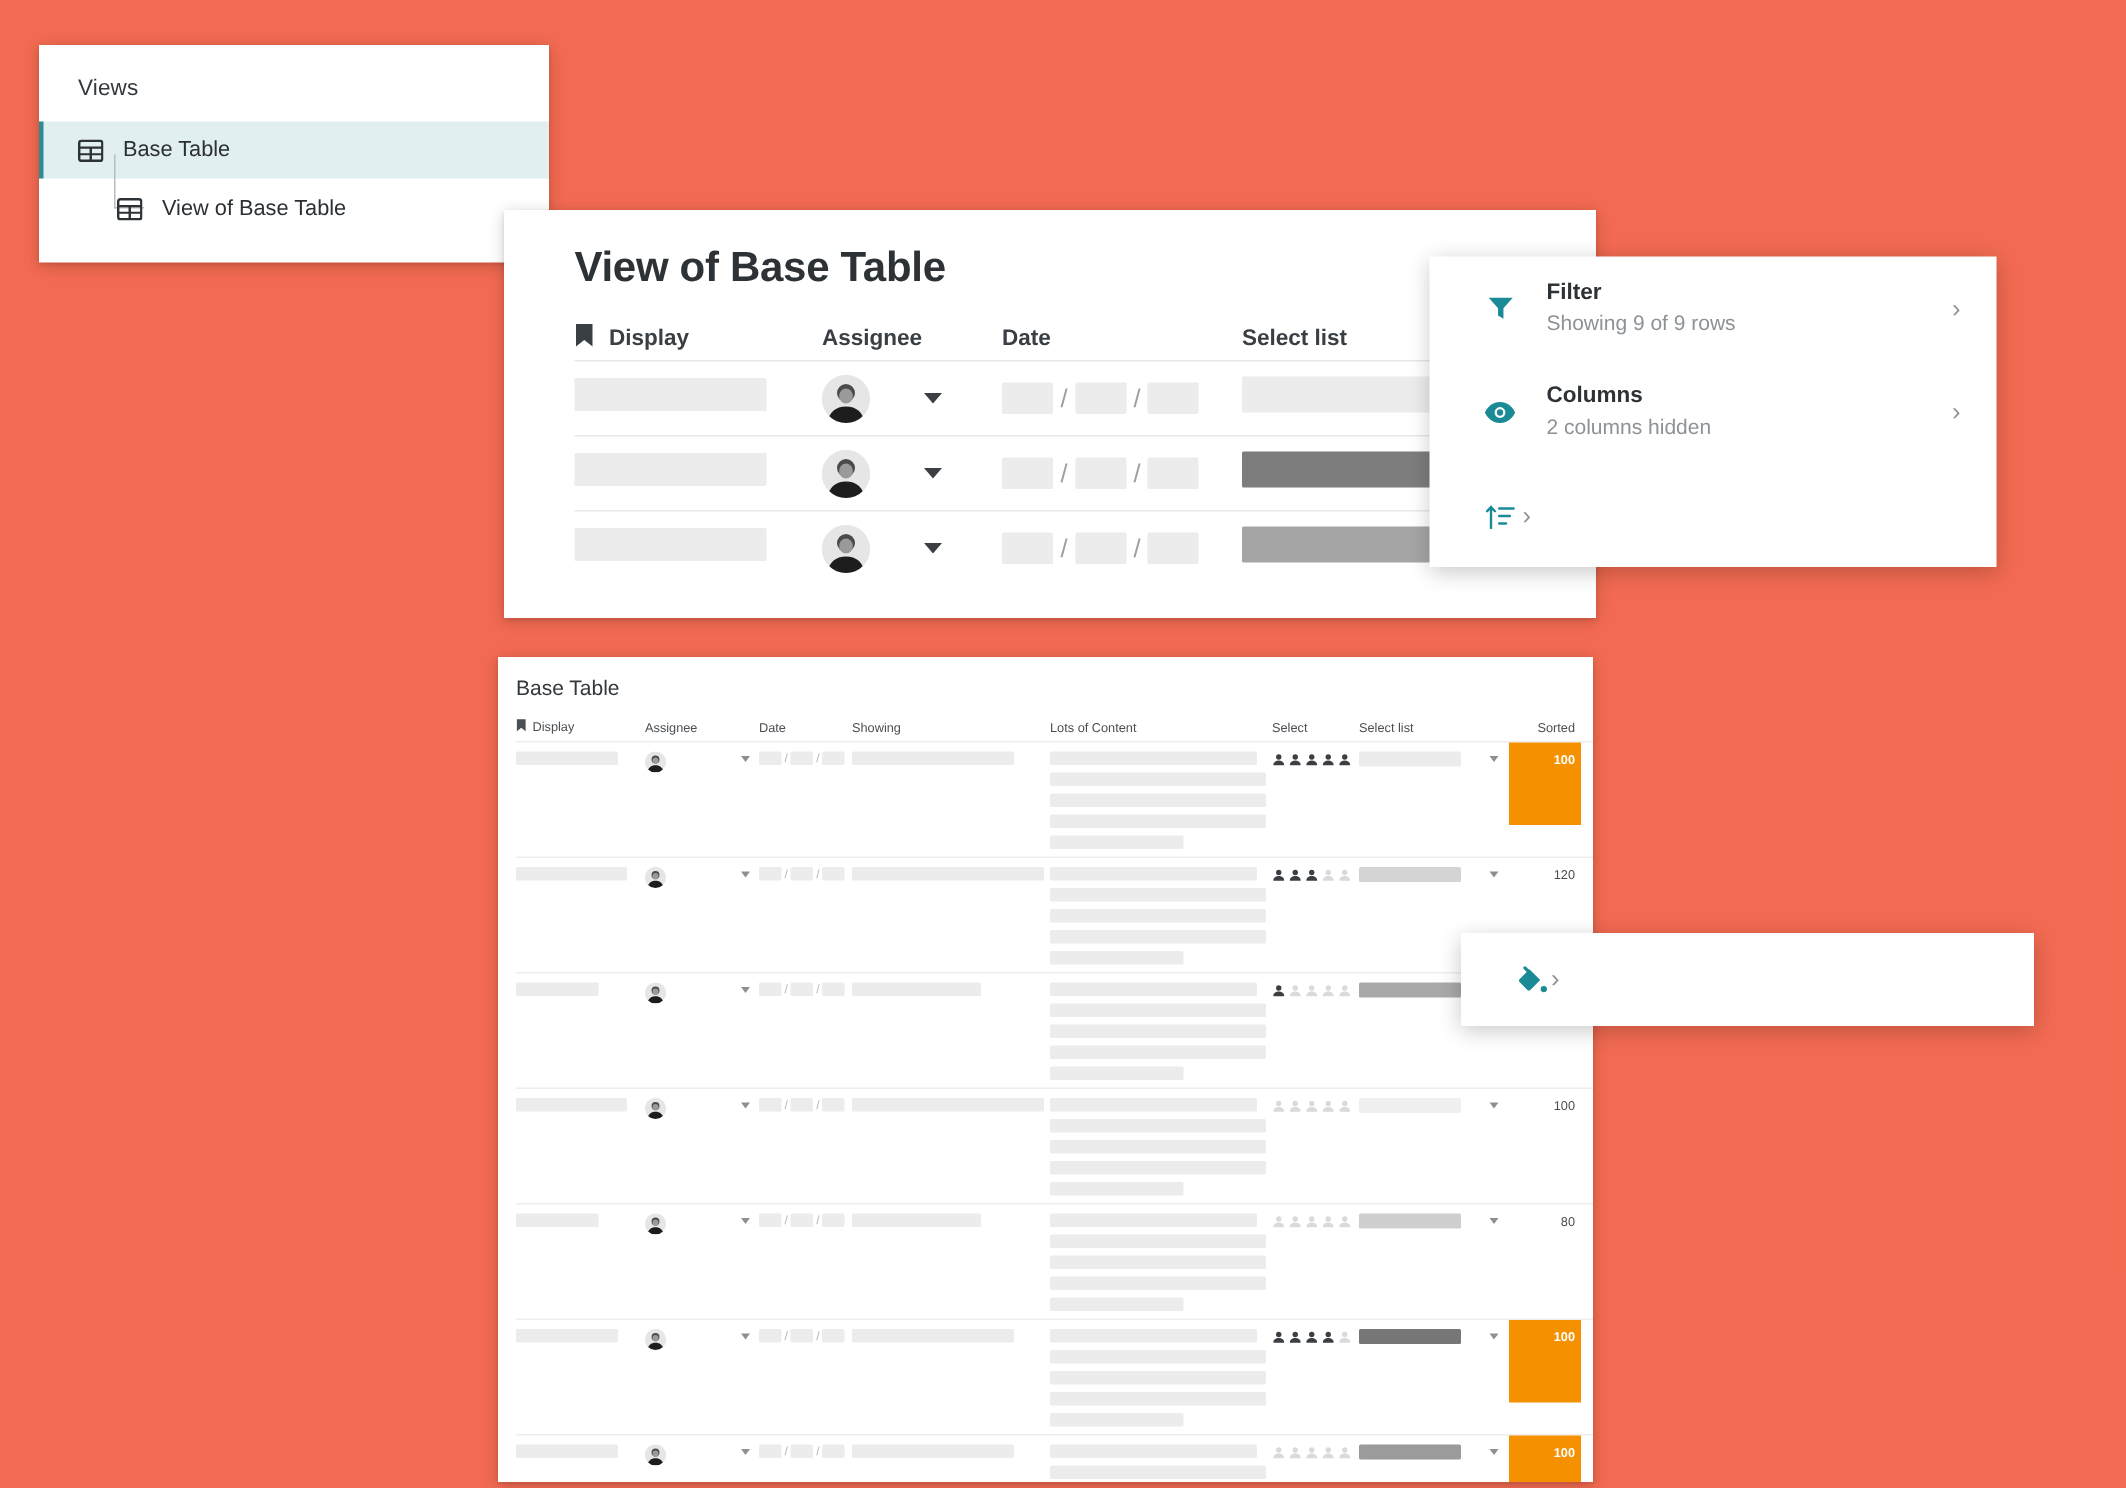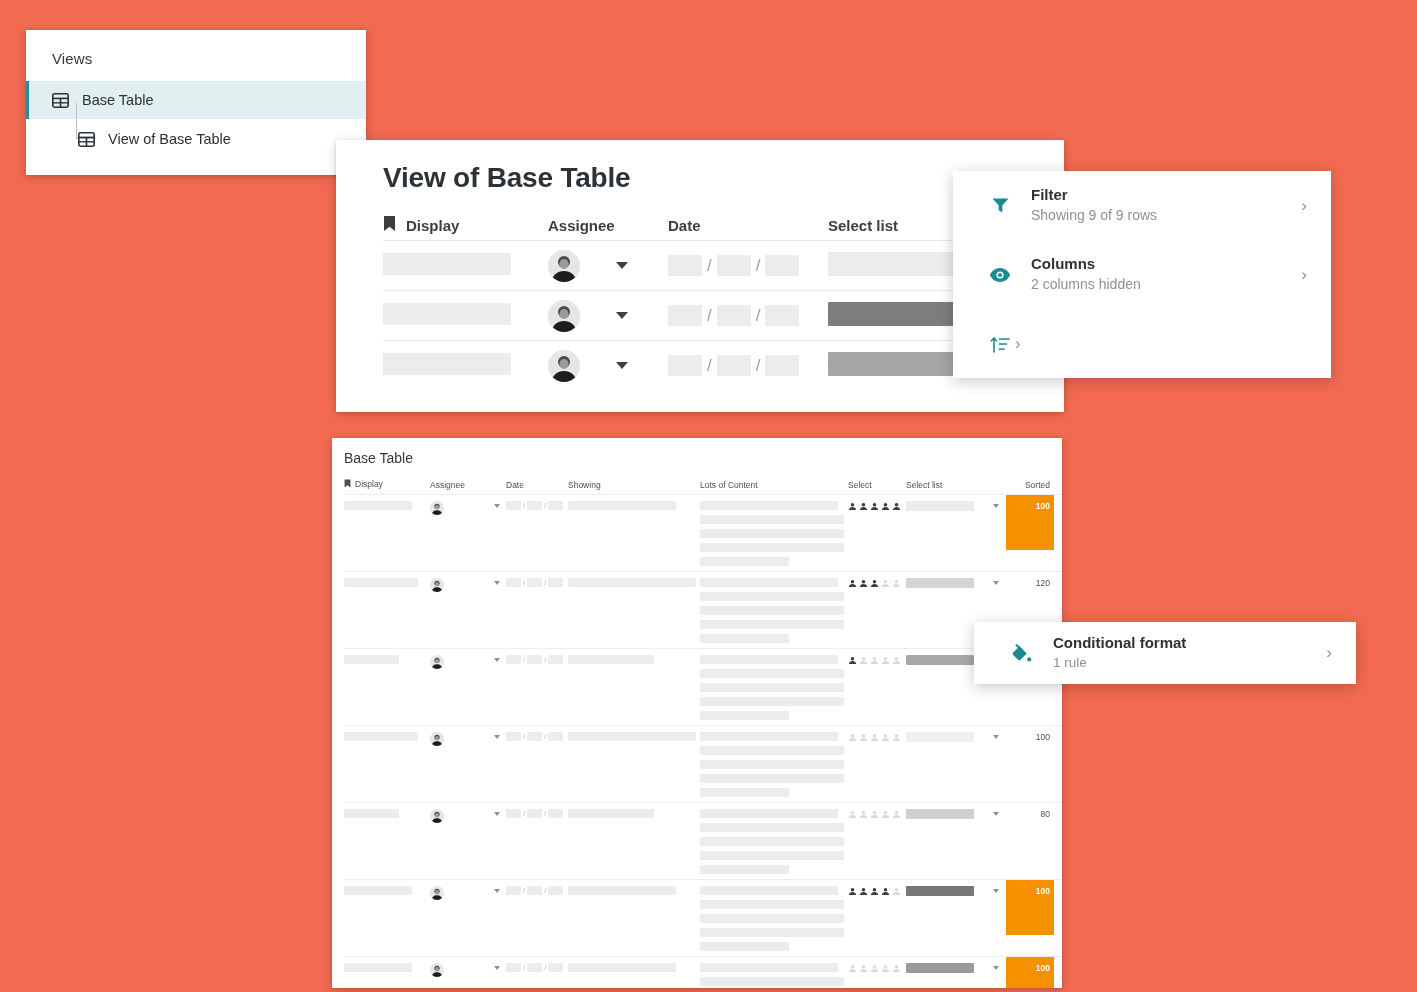--- a/index.html
+++ b/index.html
@@ -754,21 +754,17 @@
 
   <div class="card" id="cf-menu">
     <div class="cf-row">
       <span class="cf-ico">
         <svg width="22" height="21" viewBox="0 0 22 21">
           <path d="M3.2 9.6L9.6 3.2l7.2 7.2-6.4 6.4a1.6 1.6 0 0 1-2.3 0L3.2 11.9a1.6 1.6 0 0 1 0-2.3z" fill="#1a8a96"></path>
           <line x1="6.6" y1="2.2" x2="11.2" y2="6.8" stroke="#1a8a96" stroke-width="2.1" stroke-linecap="round"></line>
           <circle cx="19.2" cy="16.4" r="2.1" fill="#1a8a96"></circle>
         </svg>
       </span>
-      <span class="cf-txt">
-        <span class="cf-title">Conditional format</span>
-        <span class="cf-sub" style="display:block">1 rule</span>
-      </span>
       <span class="chev">›</span>
     </div>
   </div>
 
 </div>
 
 </body></html>

